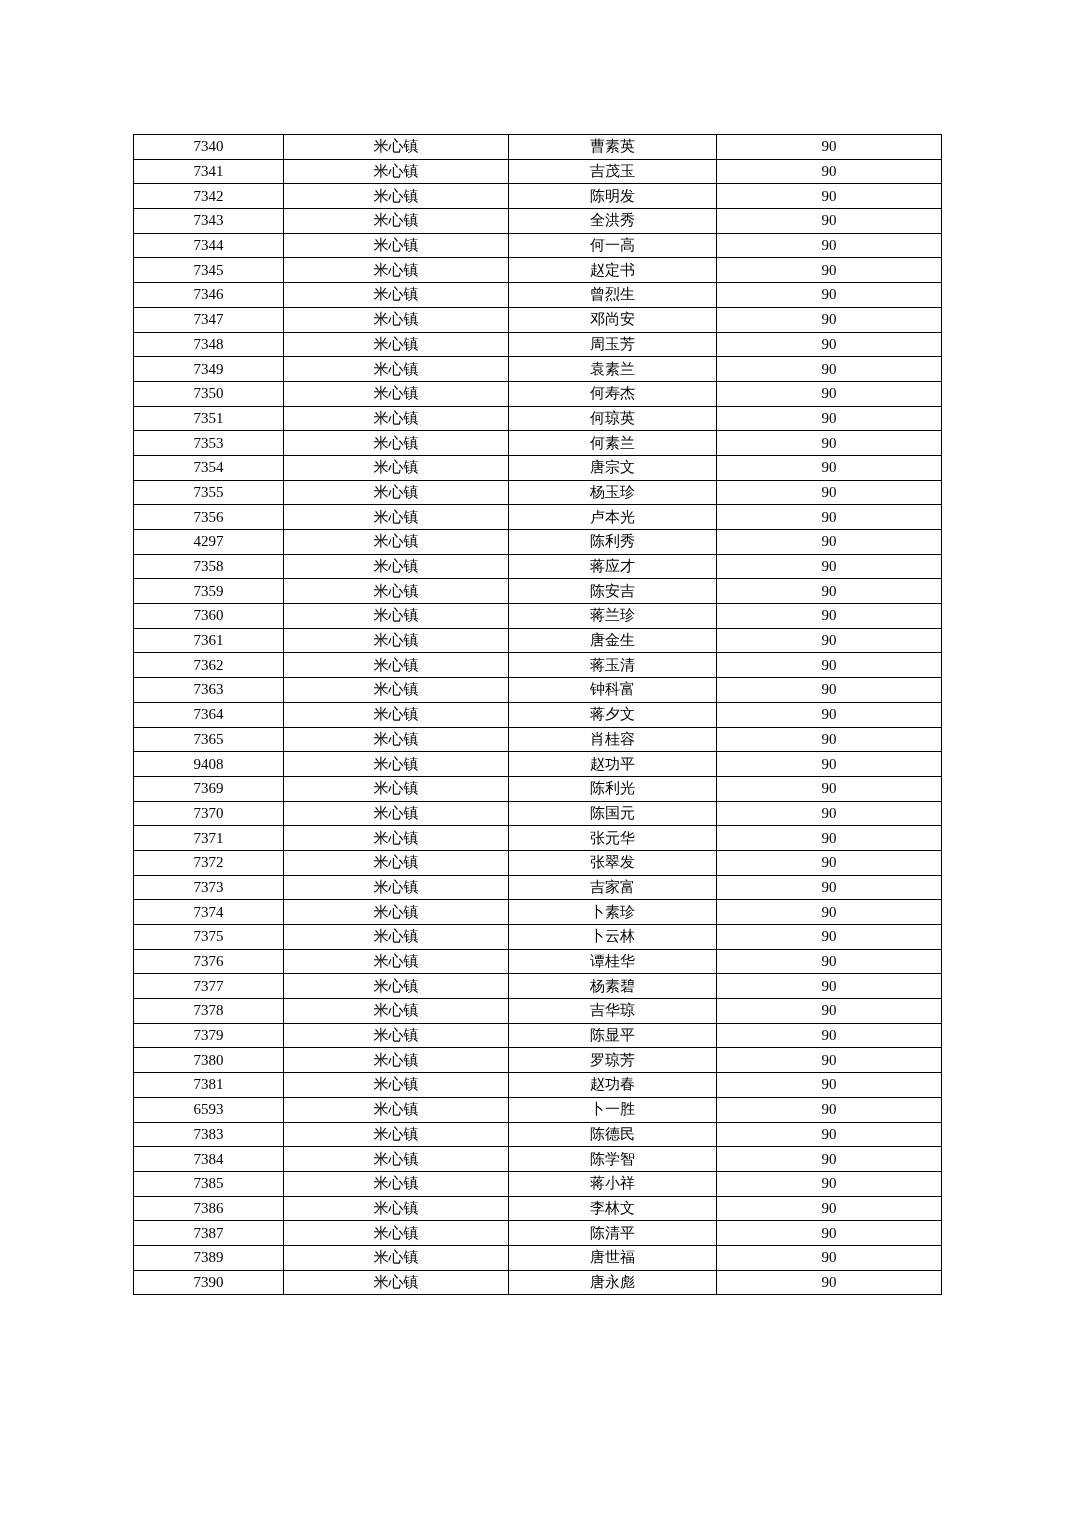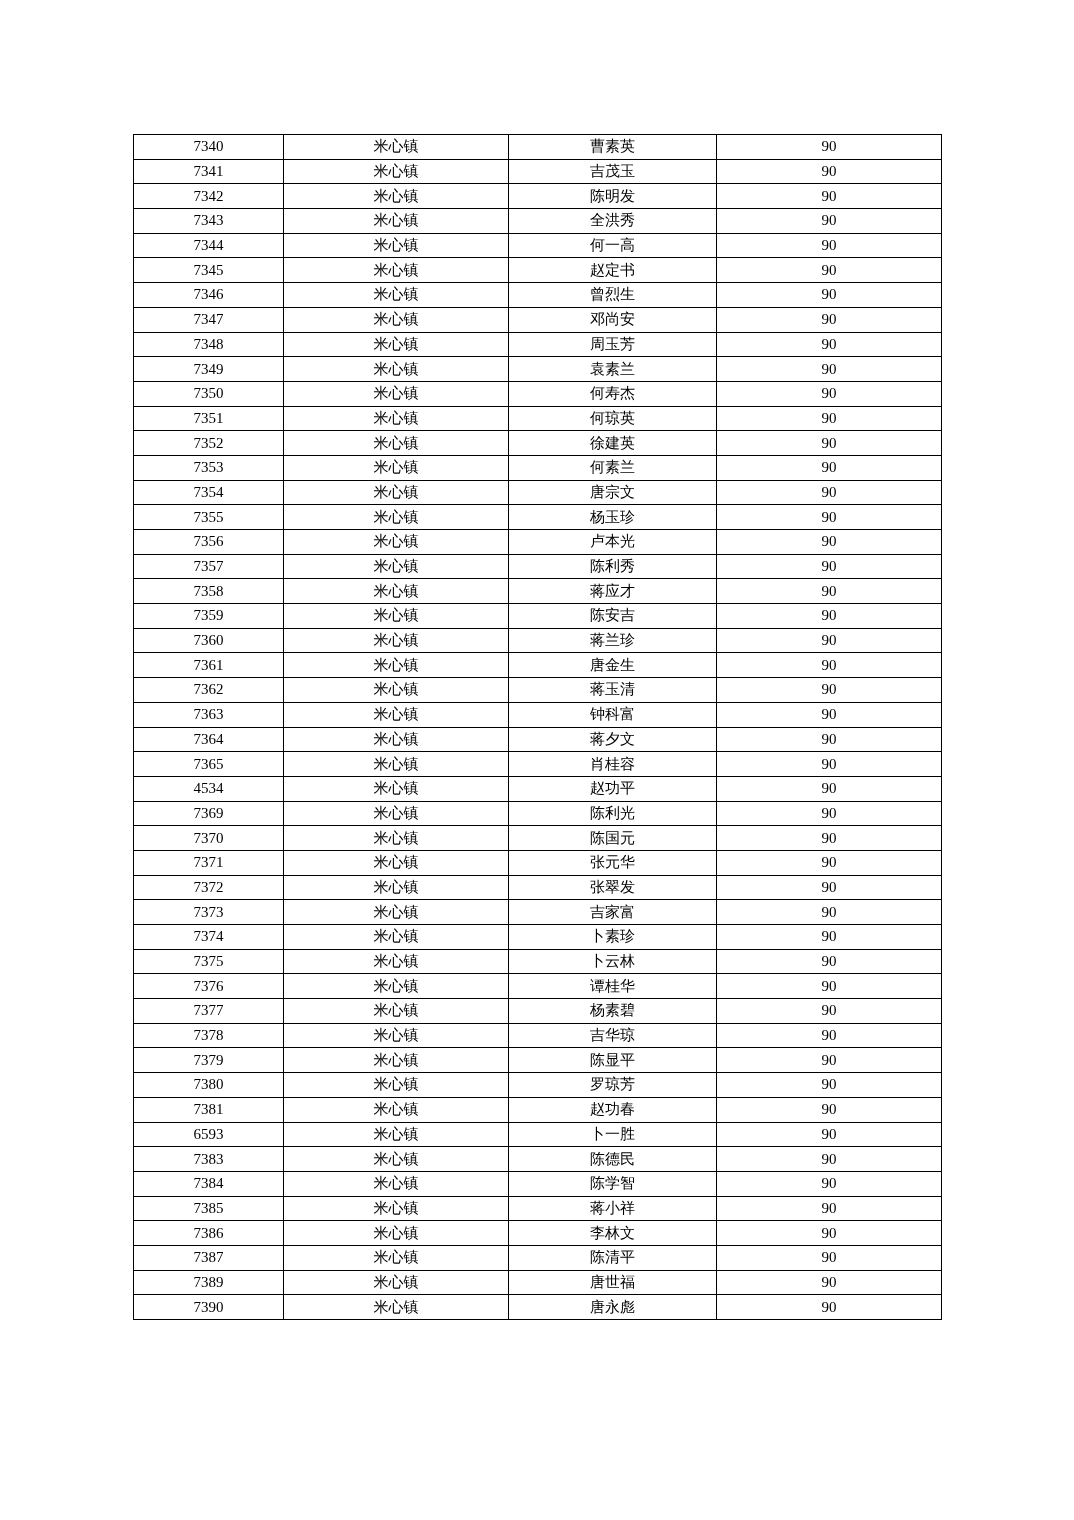--- a/index.html
+++ b/index.html
@@ -124,26 +124,20 @@
           <td>何寿杰</td>
           <td>90</td>
         </tr>
         <tr>
           <td>7351</td>
           <td>米心镇</td>
           <td>何琼英</td>
           <td>90</td>
         </tr>
         <tr>
-          <td>7352</td>
-          <td>米心镇</td>
-          <td>徐建英</td>
-          <td>90</td>
-        </tr>
-        <tr>
           <td>7353</td>
           <td>米心镇</td>
           <td>何素兰</td>
           <td>90</td>
         </tr>
         <tr>
           <td>7354</td>
           <td>米心镇</td>
           <td>唐宗文</td>
           <td>90</td>
@@ -154,21 +148,21 @@
           <td>杨玉珍</td>
           <td>90</td>
         </tr>
         <tr>
           <td>7356</td>
           <td>米心镇</td>
           <td>卢本光</td>
           <td>90</td>
         </tr>
         <tr>
-          <td>7357</td>
+          <td>4297</td>
           <td>米心镇</td>
           <td>陈利秀</td>
           <td>90</td>
         </tr>
         <tr>
           <td>7358</td>
           <td>米心镇</td>
           <td>蒋应才</td>
           <td>90</td>
         </tr>
@@ -208,21 +202,21 @@
           <td>蒋夕文</td>
           <td>90</td>
         </tr>
         <tr>
           <td>7365</td>
           <td>米心镇</td>
           <td>肖桂容</td>
           <td>90</td>
         </tr>
         <tr>
-          <td>4534</td>
+          <td>9408</td>
           <td>米心镇</td>
           <td>赵功平</td>
           <td>90</td>
         </tr>
         <tr>
           <td>7369</td>
           <td>米心镇</td>
           <td>陈利光</td>
           <td>90</td>
         </tr>

